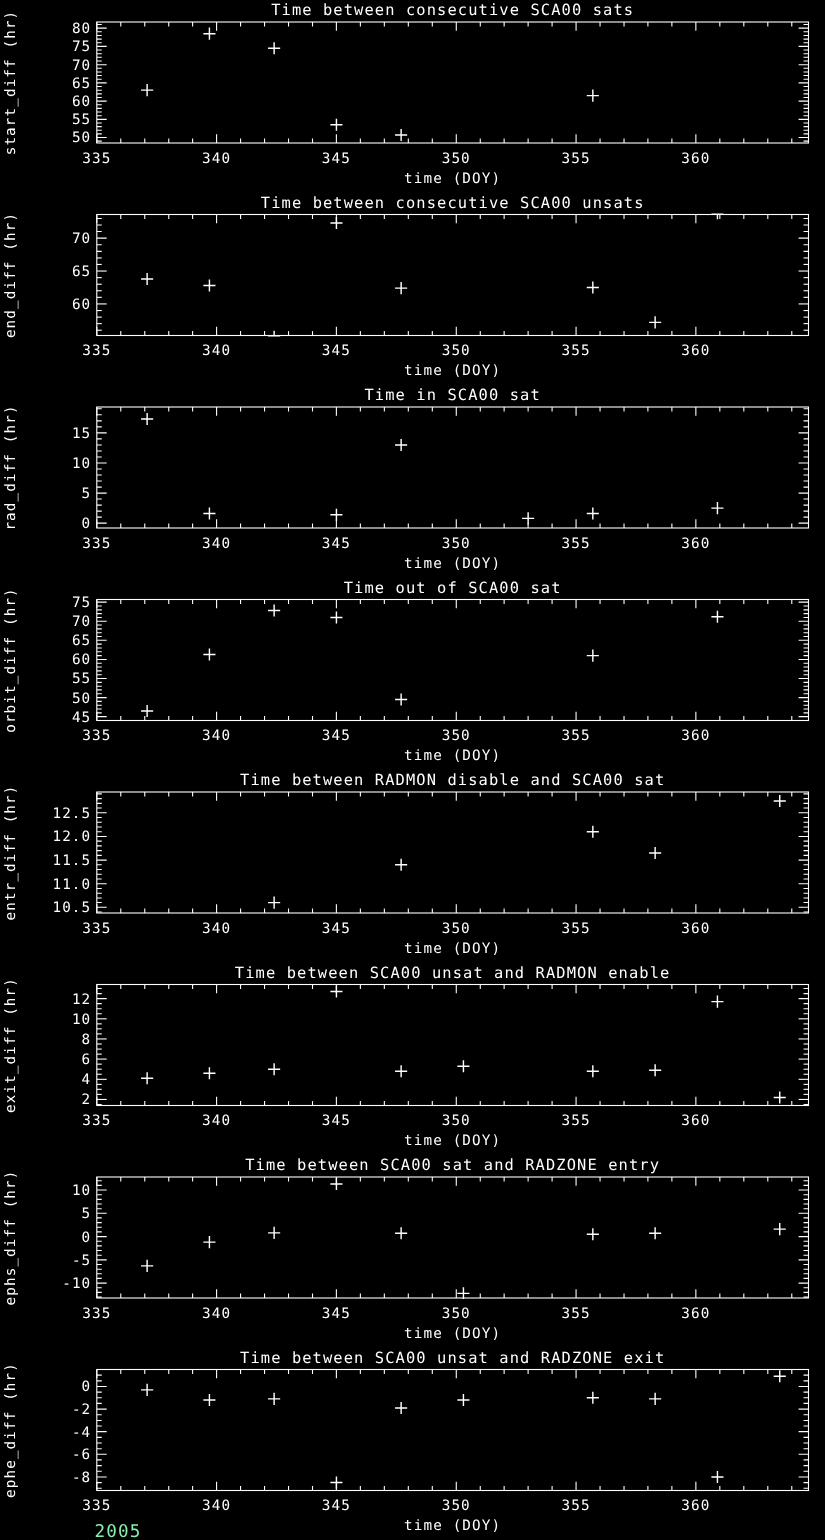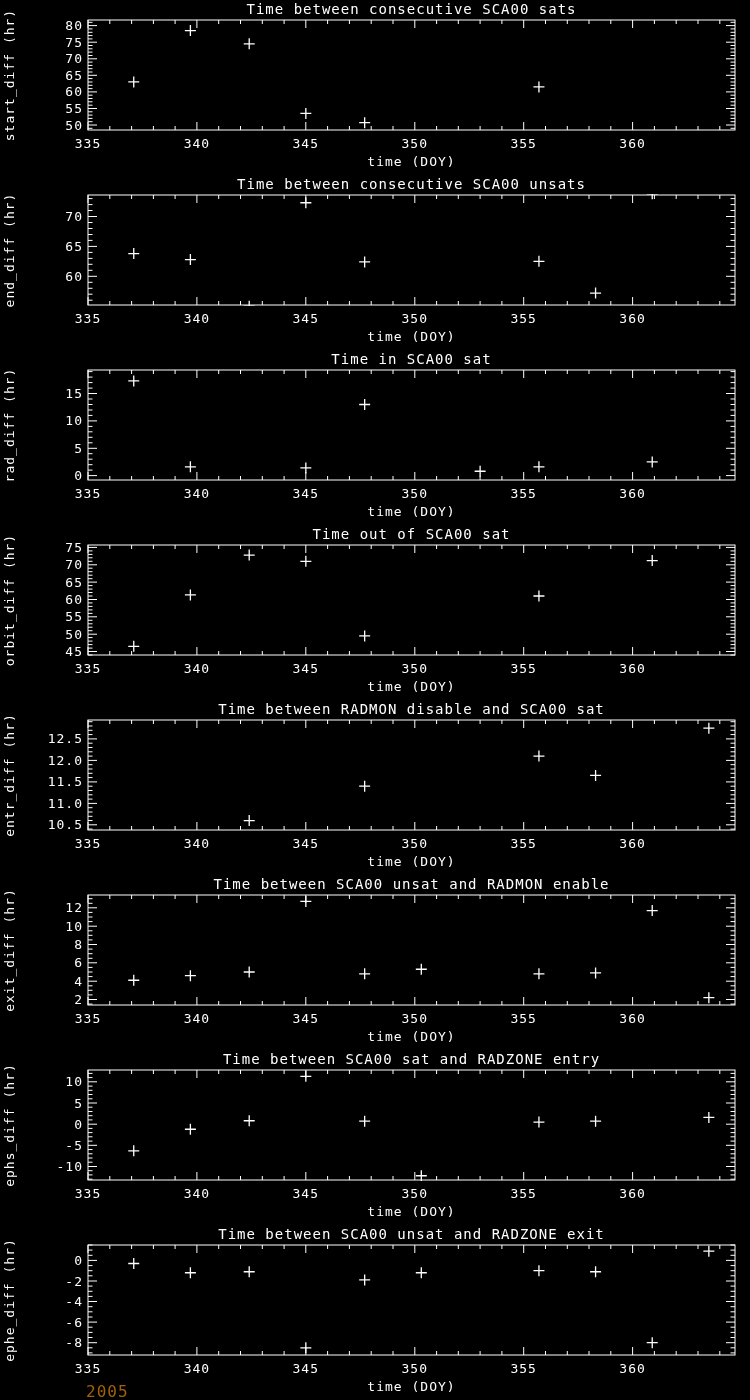--- a/index.html
+++ b/index.html
@@ -23,21 +23,21 @@
   }
   .panel svg {
     display: block;
     width: 750px;
     height: 175px;
   }
   #year-label {
     position: absolute;
     left: 86px;
     top: 1382px;
-    color: #a16207;
+    color: #86efac;
     font-size: 16px;
     letter-spacing: 1px;
   }
 </style>
 </head>
 <body>
 
 <div id="plots">
   <div class="panel">
       <svg viewBox="0 0 750 175" width="750" height="175">

